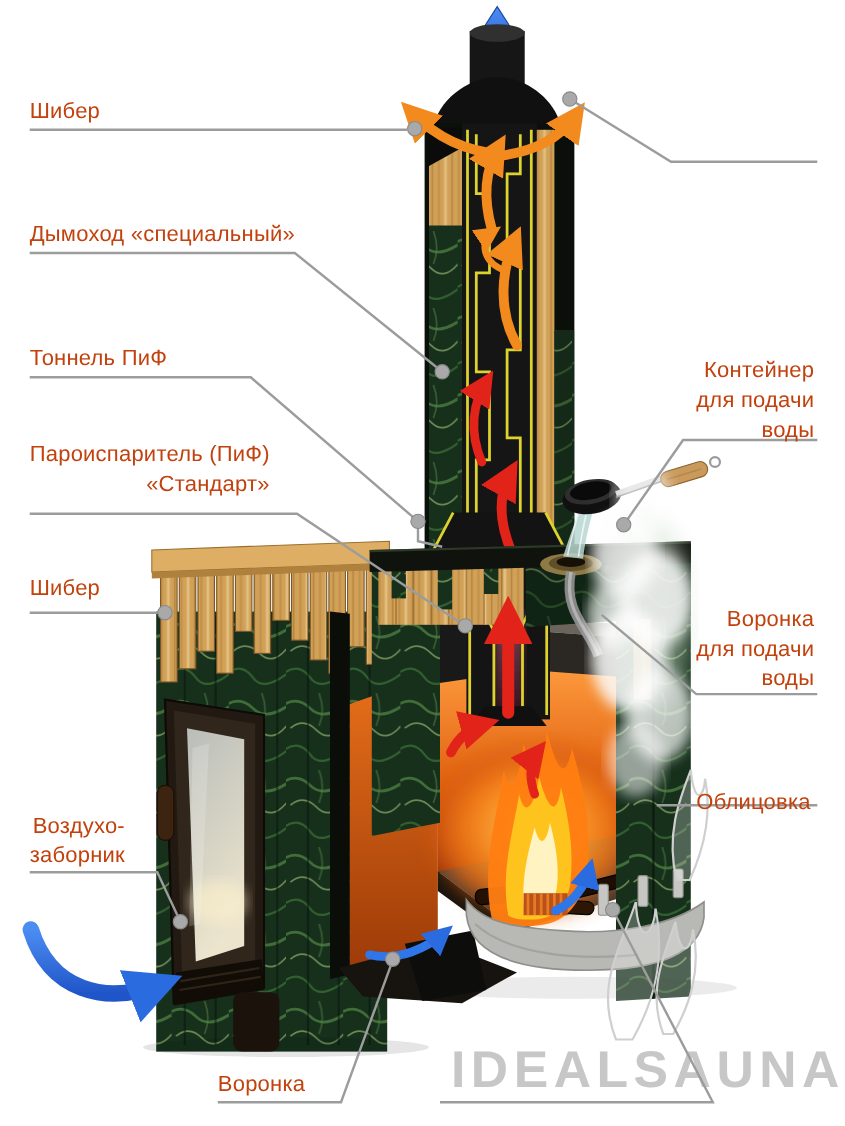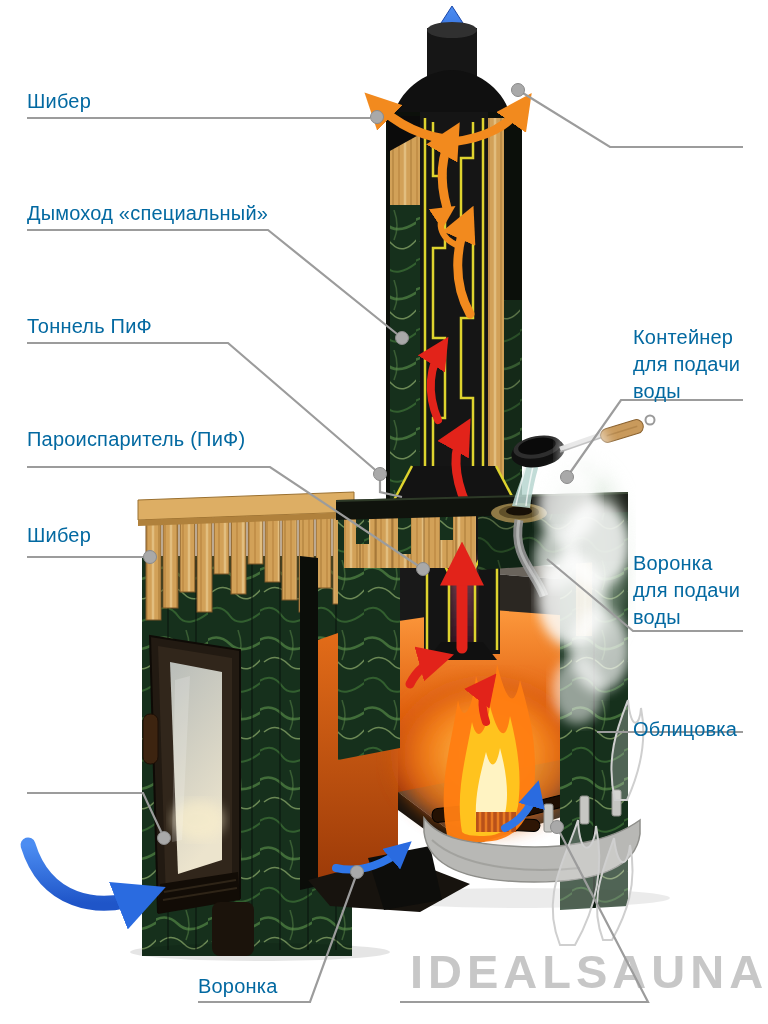--- a/index.html
+++ b/index.html
@@ -3,22 +3,22 @@
 <meta charset="utf-8">
 <style>
   html,body{margin:0;padding:0;}
   body{
     width:768px;height:1024px;position:relative;background:#ffffff;
     font-family:"Liberation Sans","DejaVu Sans",sans-serif;overflow:hidden;
   }
   .stage{position:absolute;left:0;top:0;width:768px;height:1024px;}
   .stage svg{position:absolute;left:0;top:0;}
   .lbl{
-    position:absolute;font-size:20px;line-height:27px;color:#0369a1;
-    white-space:nowrap;letter-spacing:.2px;
+    position:absolute;font-size:20px;line-height:27px;color:#c2410c;
+    white-space:nowrap;letter-spacing:.2px;text-align:right;
   }
   .lbl span{display:block;}
 </style>
 </head>
 <body>
 
 <div class="stage">
 
 <svg width="768" height="1024" viewBox="0 0 768 1024" xmlns="http://www.w3.org/2000/svg">
   <defs>
@@ -351,28 +351,33 @@
     </div>
 
   <div class="lbl" style="left:27px;top:200px">
     <span>Дымоход «специальный»</span>
     </div>
 
   <div class="lbl" style="left:27px;top:313px">
     <span>Тоннель ПиФ</span>
     </div>
 
-  <div class="lbl" style="left:27px;top:426px">
+  <div class="lbl" style="left:27px;top:400px">
     <span>Пароиспаритель (ПиФ)</span>
+    <span>«Стандарт»</span>
     </div>
 
   <div class="lbl" style="left:27px;top:522px">
     <span>Шибер</span>
     </div>
 
+  <div class="lbl" style="left:27px;top:738px">
+    <span>Воздухо-</span>
+    <span>заборник</span>
+    </div>
 
 
   <div class="lbl" style="left:633px;top:324px">
     <span>Контейнер</span>
     <span>для подачи</span>
     <span>воды</span>
     </div>
 
   <div class="lbl" style="left:633px;top:550px">
     <span>Воронка</span>

